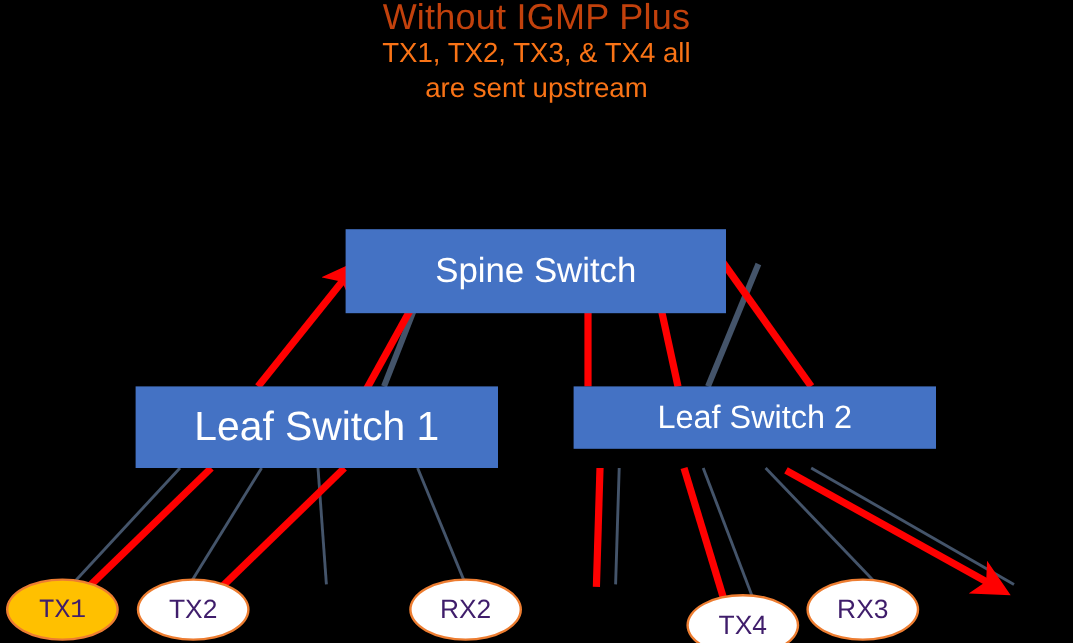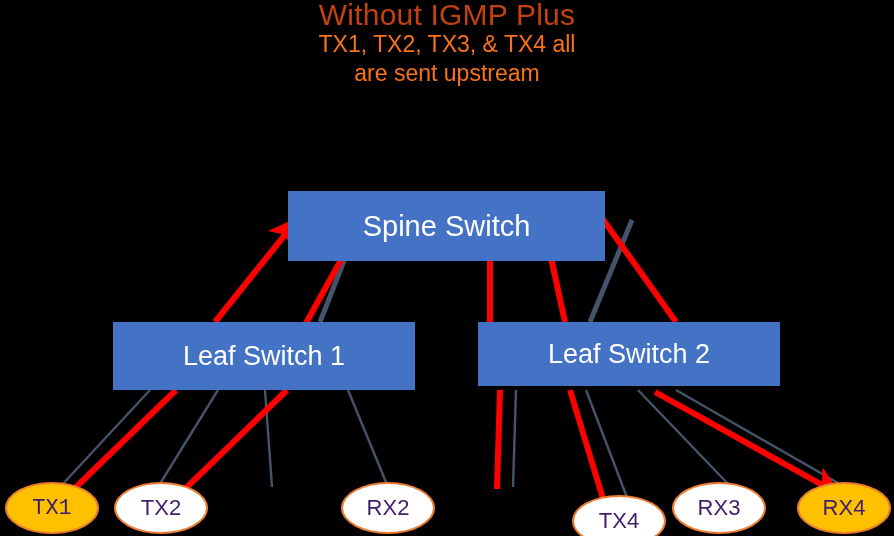--- a/index.html
+++ b/index.html
@@ -66,27 +66,27 @@
     width: 317px;
     height: 70px;
     font-size: 29px;
     margin-top: 43px;
   }
   #leaf-switch-1 {
     left: 113px;
     top: 322px;
     width: 302px;
     height: 68px;
-    font-size: 27px;
+    font-size: 34px;
   }
   #leaf-switch-2 {
     left: 478px;
     top: 322px;
     width: 302px;
-    height: 64px;
+    height: 52px;
     font-size: 27px;
   }
 
   
   .endpoint {
     position: absolute;
     width: 94px;
     height: 52px;
     border-radius: 50%;
     border: 2.5px solid #ED7D31;
@@ -172,17 +172,14 @@
   </div>
   <div class="endpoint" style="left:341px;top:482px;">
     <span>RX2</span>
   </div>
   <div class="endpoint" style="left:572px;top:495px;">
     <span>TX4</span>
   </div>
   <div class="endpoint" style="left:672px;top:482px;">
     <span>RX3</span>
   </div>
-  <div class="endpoint filled" style="left:797px;top:482px;">
-    <span>RX4</span>
-  </div>
 
 </div>
 
 </body></html>

